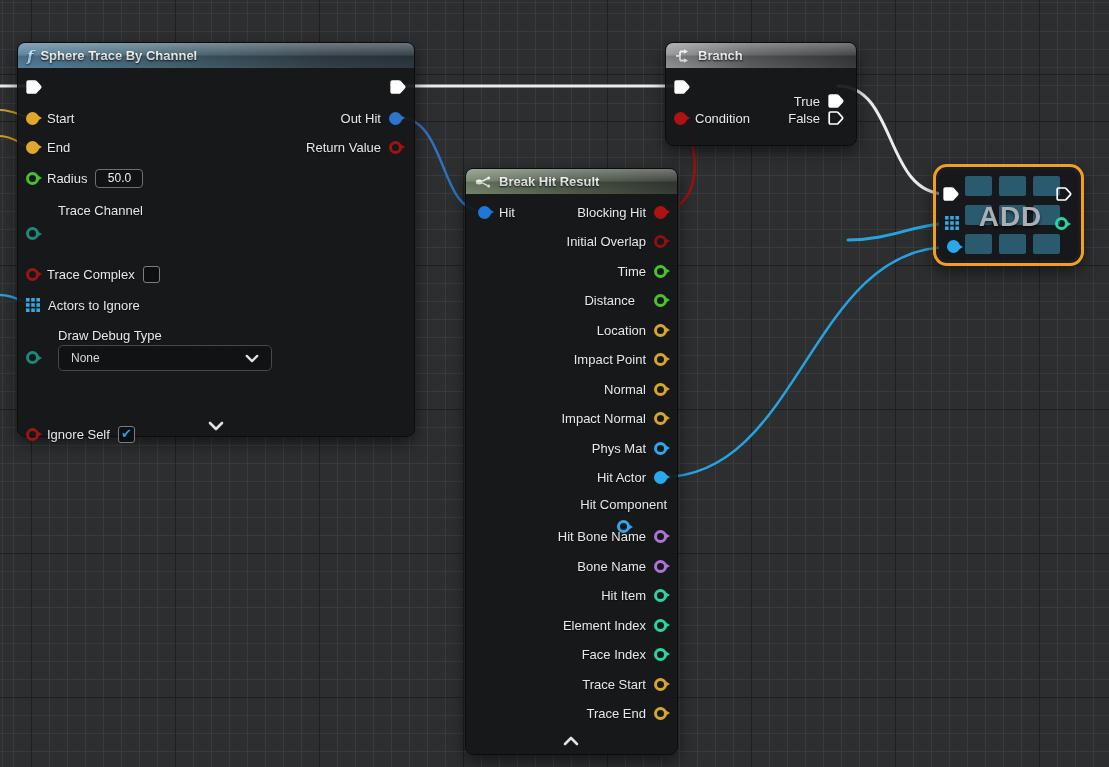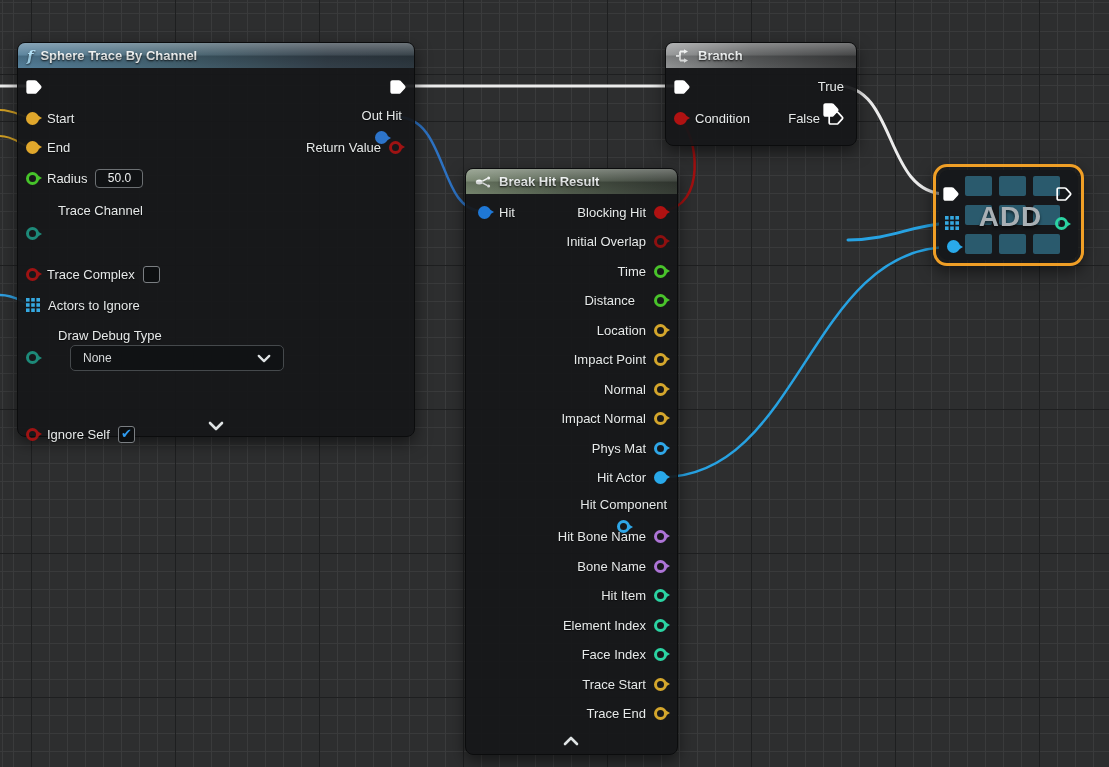--- a/index.html
+++ b/index.html
@@ -133,38 +133,38 @@
             <rect x="0" y="10.4" width="3.6" height="3.6"></rect>
             <rect x="5.2" y="10.4" width="3.6" height="3.6"></rect>
             <rect x="10.4" y="10.4" width="3.6" height="3.6"></rect>
           </svg>
       </span>
       <span class="lbl">Actors to Ignore</span>
     </div>
 
     <span class="sublbl" style="left:40px;top:285px;">Draw Debug Type</span>
     <span class="pinc abs" style="left: 8px; top: 308px; color: rgb(29, 138, 121);"></span>
-    <div class="dropdown" style="left:40px;top:302px;margin-left:12px;">
+    <div class="dropdown" style="left:40px;top:302px;">
       <span>None</span>
       <svg class="chev" width="14" height="9" viewBox="0 0 16 10">
           <polyline points="2,2 8,8 14,2"></polyline>
         </svg>
     </div>
 
     <div class="row" style="left:8px;top:345px;margin-top:36px;">
       <span class="pinc" style="color: rgb(158, 19, 19);"></span>
       <span class="lbl">Ignore Self</span>
       <span class="checkbox checked"></span>
     </div>
 
     <svg class="chev abs" style="left:190px;top:378px;" width="16" height="10" viewBox="0 0 16 10">
         <polyline points="2,2 8,8 14,2"></polyline>
       </svg>
 
-    <div class="row out" style="right:12px;top:65px;flex-direction:column;">
+    <div class="row out" style="right:12px;top:65px;">
       <span class="lbl">Out Hit</span>
       <span class="pinc filled" style="color: rgb(45, 116, 202);"></span>
     </div>
     <div class="row out" style="right:12px;top:94px;">
       <span class="lbl">Return Value</span>
       <span class="pinc" style="color: rgb(158, 19, 19);"></span>
     </div>
   </div>
 
   <div class="node" style="left:665px;top:42px;width:190px;height:102px;">
@@ -185,21 +185,21 @@
     </div>
     <span class="pin-exec abs filled" style="left: 8px; top: 36px; color: rgb(255, 255, 255);">
       <svg viewBox="0 0 16 16" width="16" height="16">
           <path d="M2.5,2 H8.8 C9.2,2 9.6,2.15 9.9,2.45 L14.3,7.1 C14.8,7.6 14.8,8.4 14.3,8.9 L9.9,13.55 C9.6,13.85 9.2,14 8.8,14 H2.5 C1.7,14 1.2,13.4 1.2,12.7 V3.3 C1.2,2.6 1.7,2 2.5,2 Z"></path>
         </svg>
     </span>
     <div class="row" style="left:8px;top:65px;">
       <span class="pinc filled" style="color: rgb(176, 18, 18);"></span>
       <span class="lbl">Condition</span>
     </div>
-    <div class="row out" style="right:12px;top:36px;flex-direction:column;">
+    <div class="row out" style="right:12px;top:48px;">
       <span class="lbl">True</span>
       <span class="pin-exec filled" style="color: rgb(255, 255, 255);">
         <svg viewBox="0 0 16 16" width="16" height="16">
             <path d="M2.5,2 H8.8 C9.2,2 9.6,2.15 9.9,2.45 L14.3,7.1 C14.8,7.6 14.8,8.4 14.3,8.9 L9.9,13.55 C9.6,13.85 9.2,14 8.8,14 H2.5 C1.7,14 1.2,13.4 1.2,12.7 V3.3 C1.2,2.6 1.7,2 2.5,2 Z"></path>
           </svg>
       </span>
     </div>
     <div class="row out" style="right:12px;top:65px;">
       <span class="lbl">False</span>
       <span class="pin-exec" style="color: rgb(255, 255, 255);">

